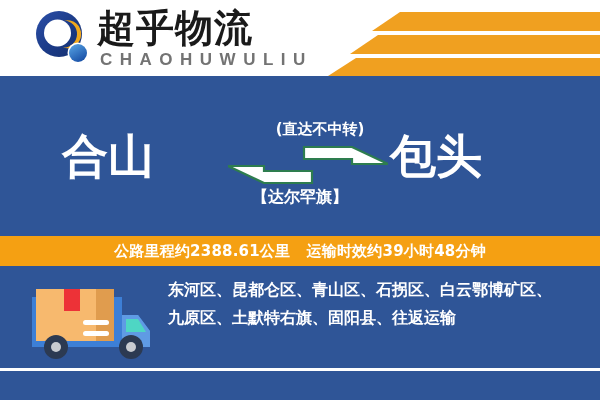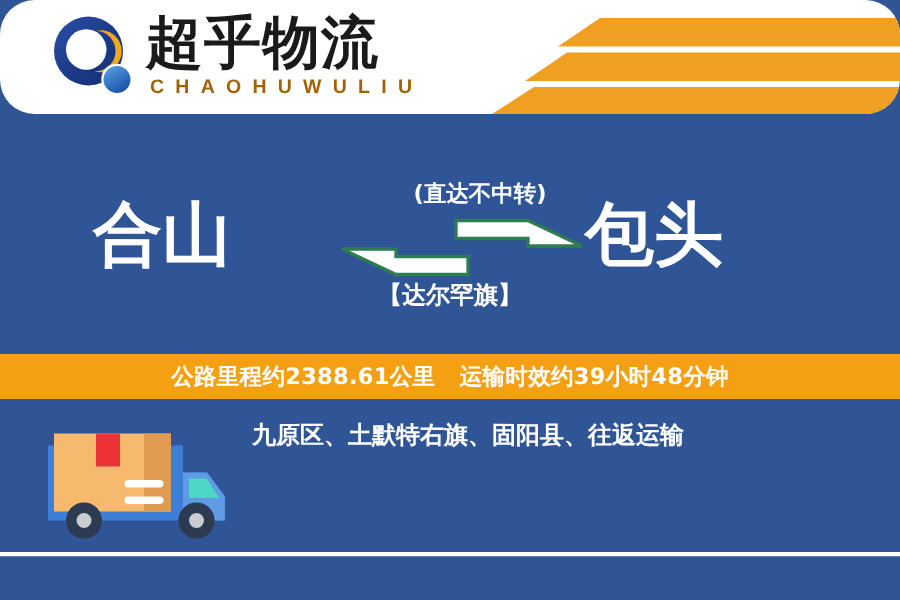--- a/index.html
+++ b/index.html
@@ -19,21 +19,20 @@
   }
 
   
   .header {
     position: absolute;
     left: 0; top: 0;
     width: 600px;
     height: 76px;
     background: #ffffff;
     overflow: hidden;
-    border-radius: 23px;
   }
   .logo-mark {
     position: absolute;
     left: 33px; top: 9px;
     width: 58px; height: 58px;
   }
   .brand-cn {
     position: absolute;
     left: 97px; top: 6px;
     font-family: "DejaVu Sans", "Liberation Sans", sans-serif;
@@ -41,23 +40,23 @@
     font-weight: bold;
     color: #1a1a1a;
     letter-spacing: 1px;
     line-height: 44px;
     white-space: nowrap;
   }
   .brand-en {
     position: absolute;
     left: 100px; top: 50px;
     font-family: "Liberation Sans", sans-serif;
-    font-size: 13px;
-    font-weight: bold;
-    color: #a16207;
+    font-size: 17px;
+    font-weight: bold;
+    color: #737373;
     letter-spacing: 7.5px;
     white-space: nowrap;
   }
   .stripes {
     position: absolute;
     right: 0; top: 0;
     width: 310px; height: 76px;
   }
 
   
@@ -242,19 +241,20 @@
       <rect x="57" y="54" width="26" height="5" rx="2.5" fill="#ffffff"></rect>
 
       <circle cx="30" cy="70" r="12" fill="#2c3a52"></circle>
       <circle cx="30" cy="70" r="5" fill="#c9ccd1"></circle>
       <circle cx="105" cy="70" r="12" fill="#2c3a52"></circle>
       <circle cx="105" cy="70" r="5" fill="#c9ccd1"></circle>
     </svg>
   </div>
 
   <div class="district-list">
+    <div class="district-line">东河区、昆都仑区、青山区、石拐区、白云鄂博矿区、</div>
     <div class="district-line">九原区、土默特右旗、固阳县、往返运输</div>
   </div>
 
   <div class="footer-rule"></div>
   <div class="footer"></div>
 
 </div>
 
 </body></html>

